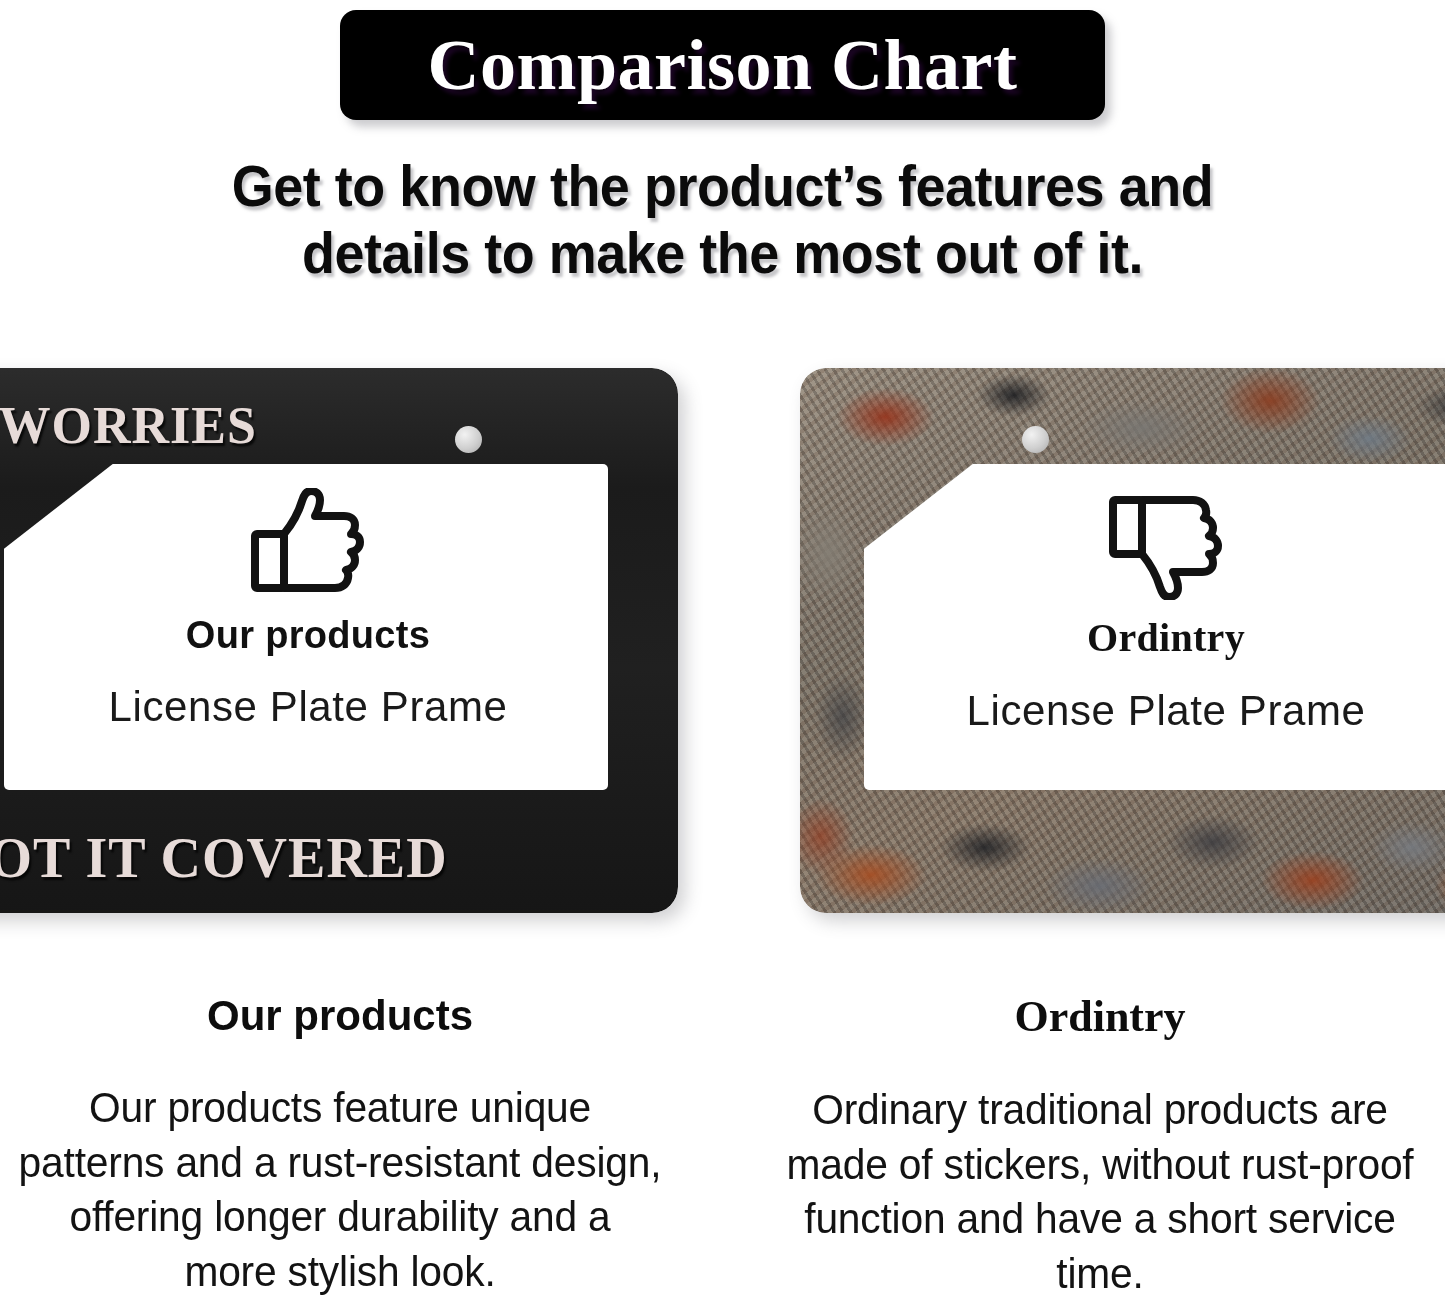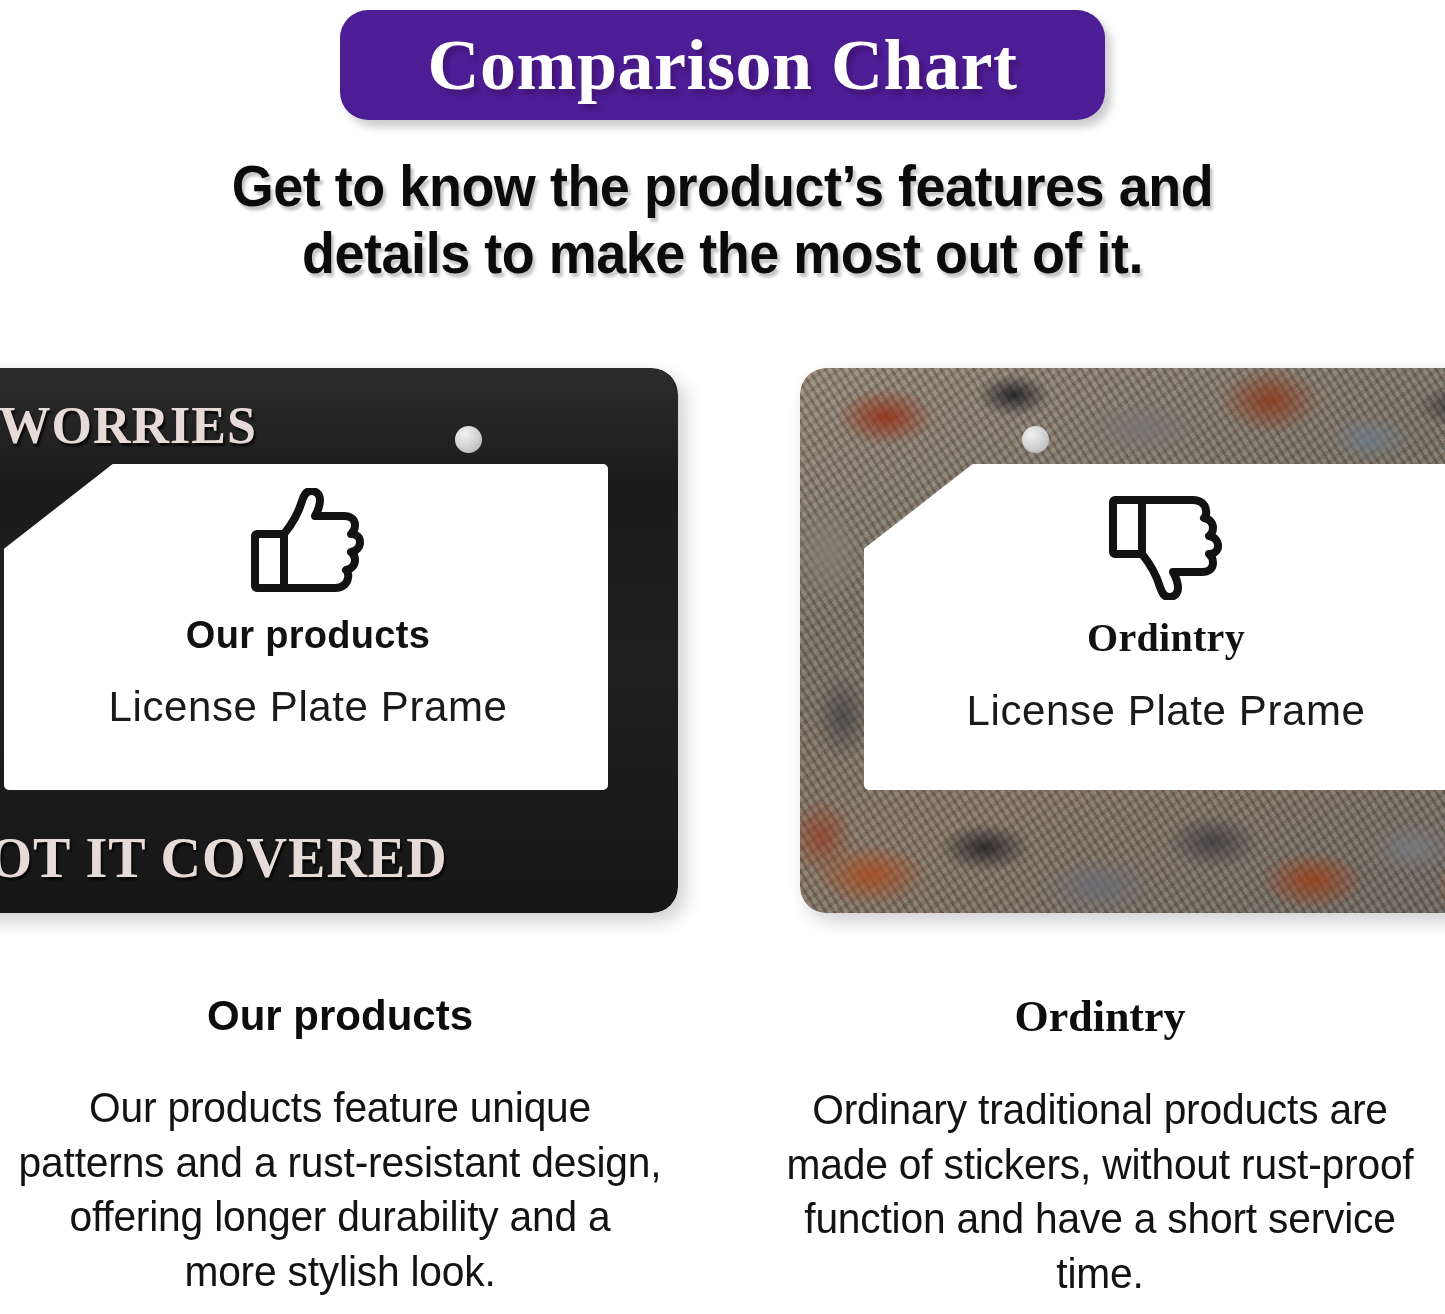--- a/index.html
+++ b/index.html
@@ -16,22 +16,22 @@
     -webkit-font-smoothing: antialiased;
   }
 
   
   #title-banner {
     position: absolute;
     left: 340px;
     top: 10px;
     width: 765px;
     height: 110px;
-    background: #4c1d95;
-    border-radius: 28px;
+    background: #000000;
+    border-radius: 16px;
     box-shadow: 6px 7px 9px rgba(120,120,130,0.38);
     display: flex;
     align-items: center;
     justify-content: center;
   }
   #title-banner .title-text {
     font-family: "Liberation Serif", serif;
     font-weight: bold;
     font-size: 72px;
     line-height: 1;

